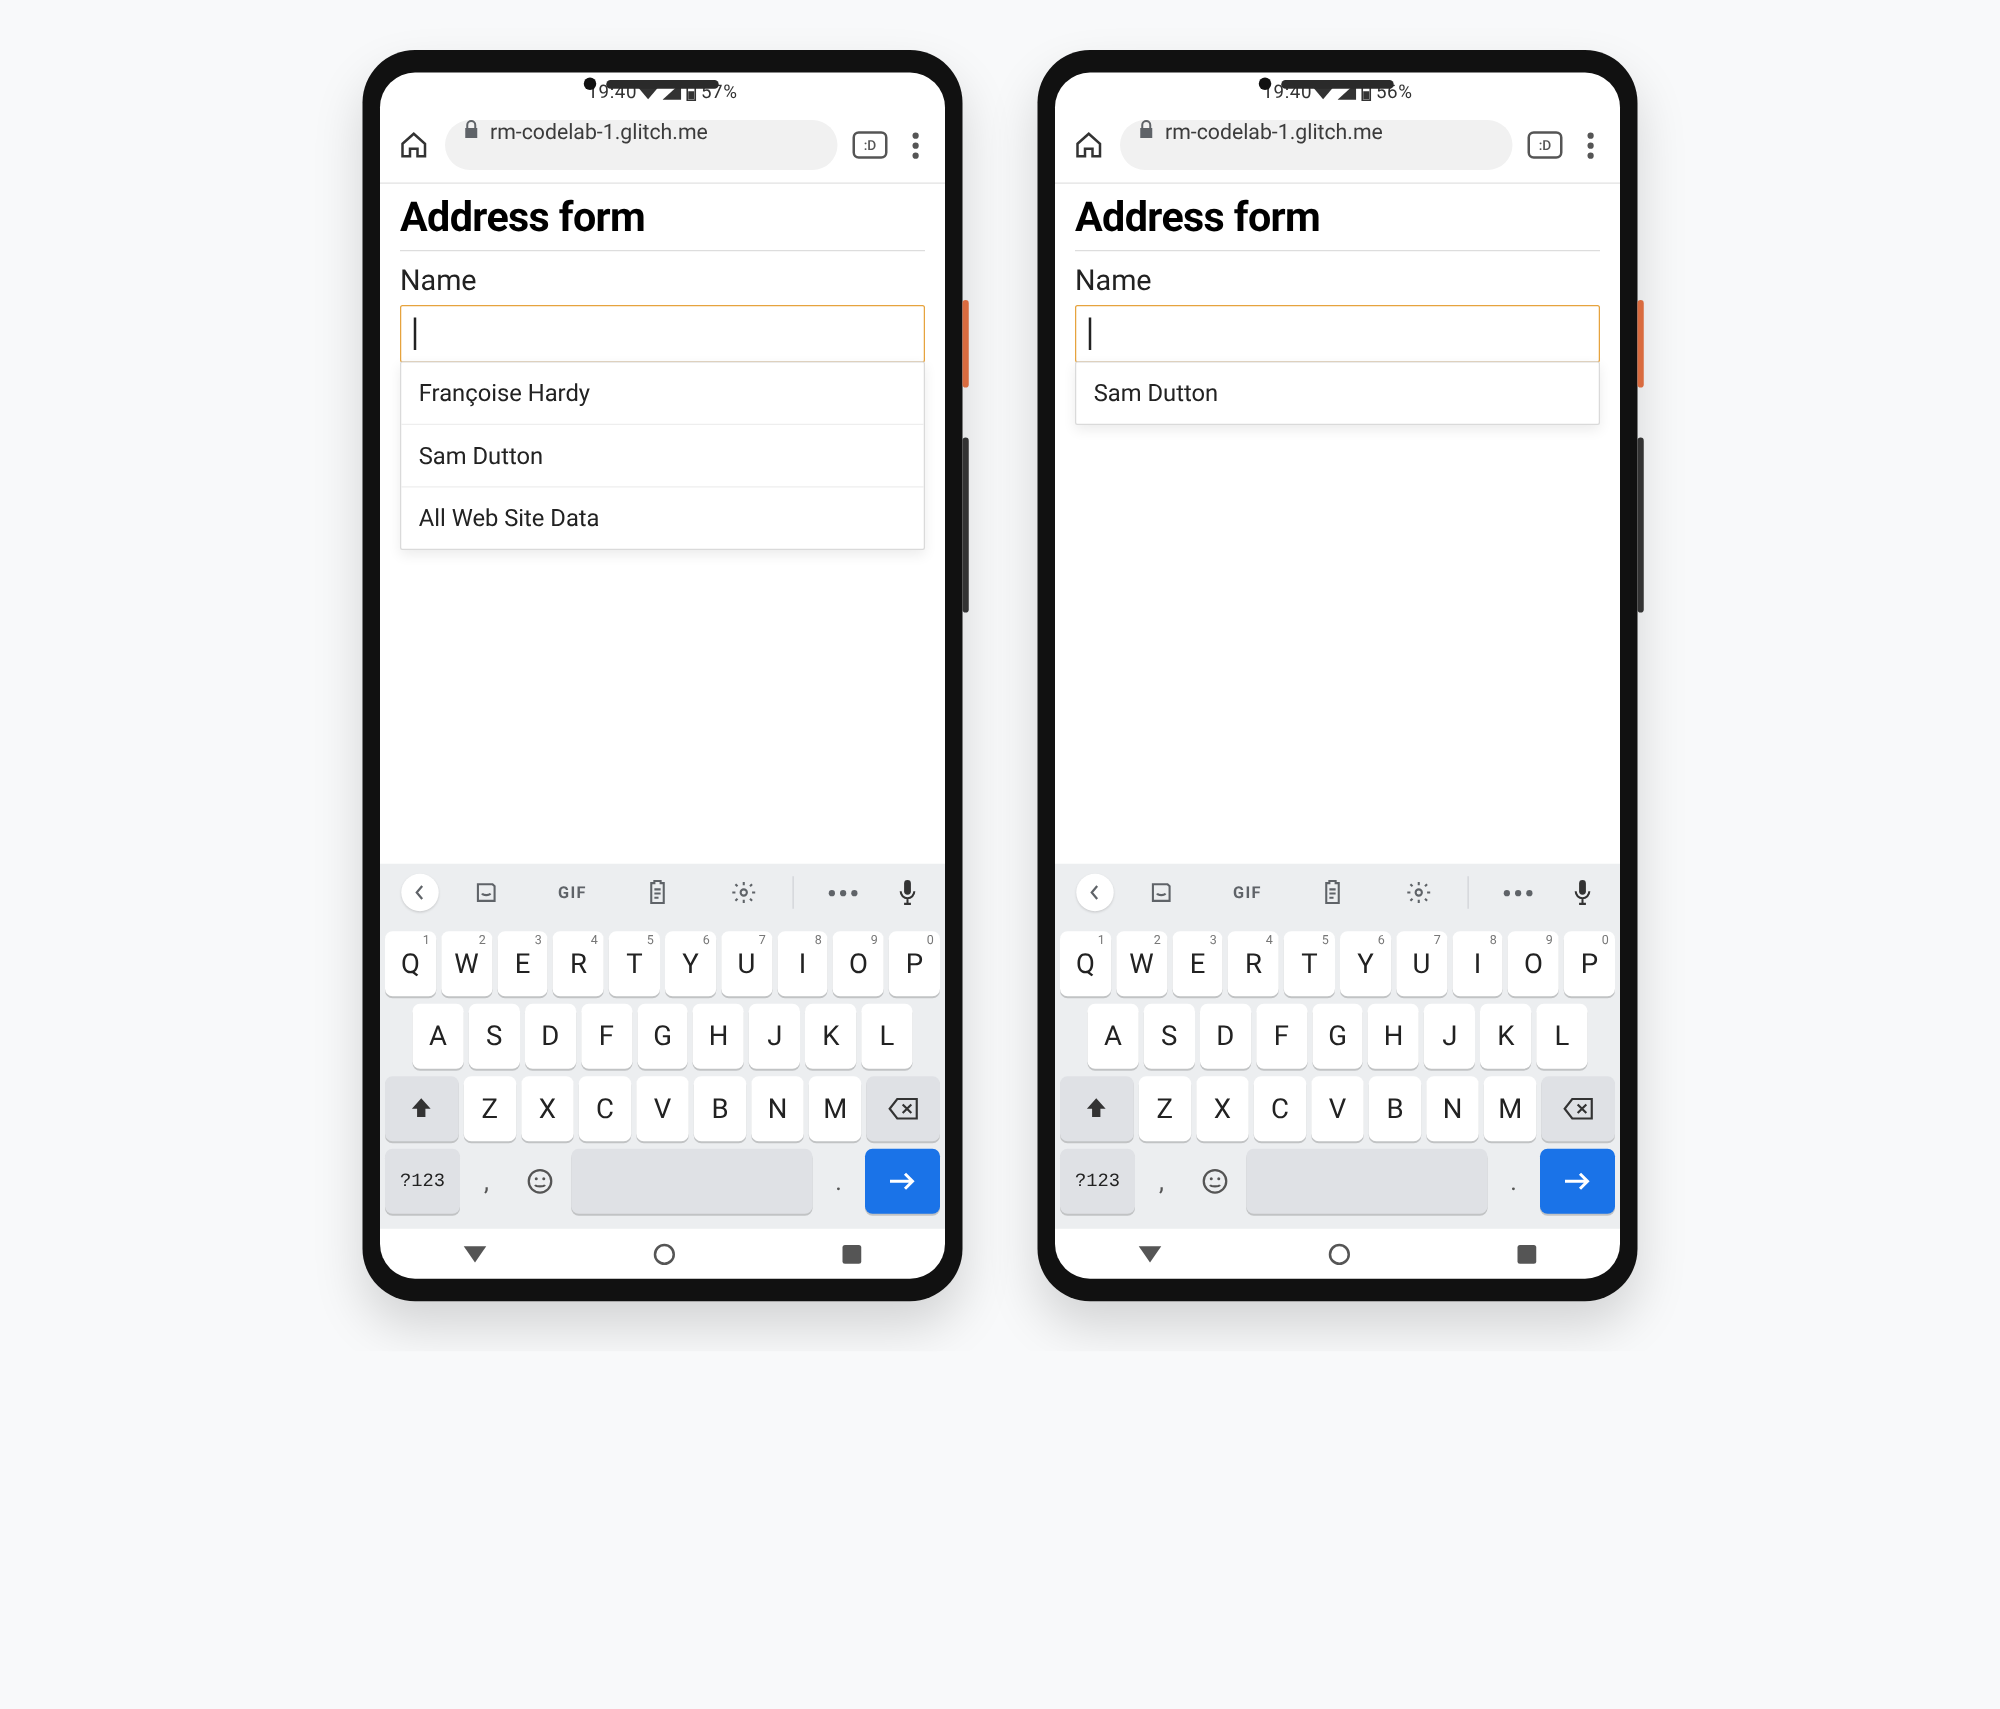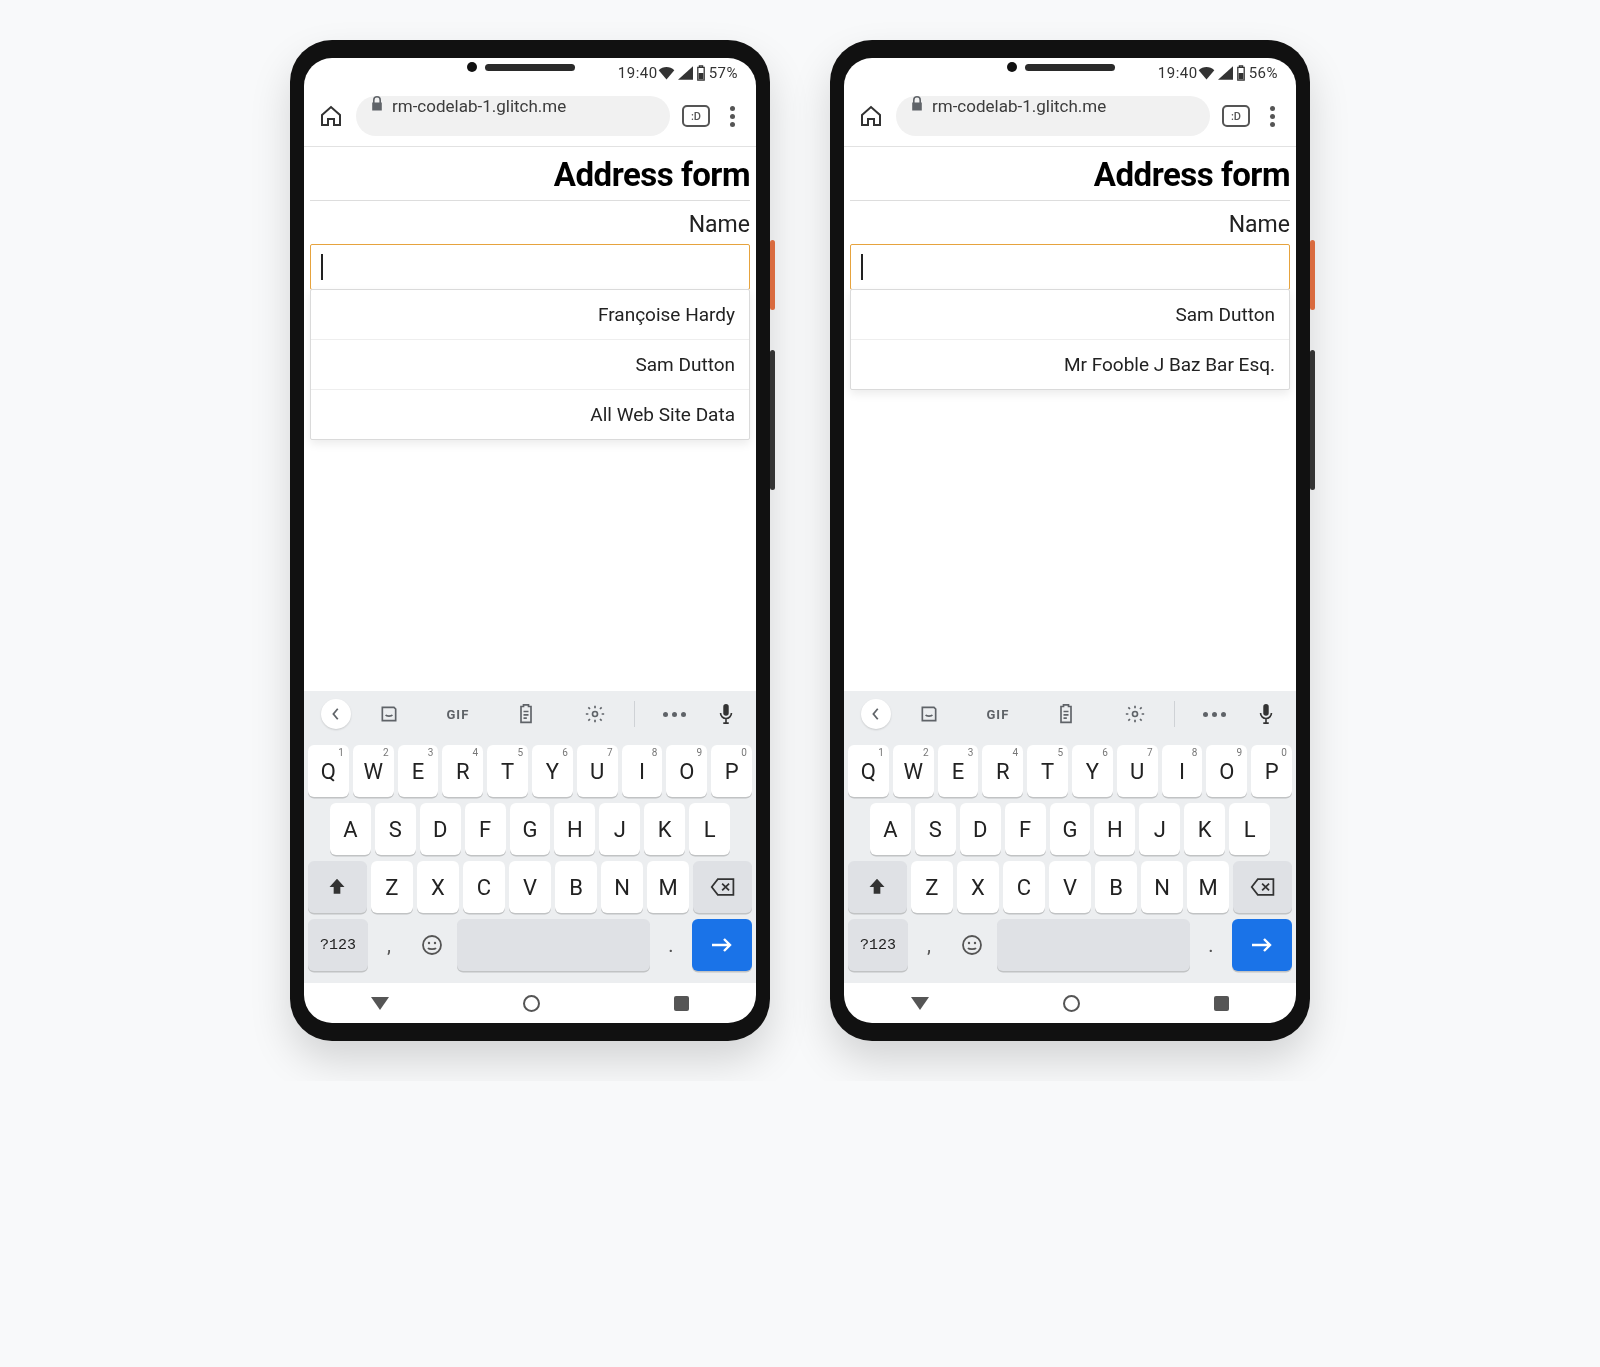--- a/index.html
+++ b/index.html
@@ -33,21 +33,21 @@
     border-radius: 28px;
     overflow: hidden;
     height: 965px;
     display: flex;
     flex-direction: column;
   }
   
   .status {
     height: 30px;
     display: flex;
-    justify-content: flex-end;
+    justify-content: center;
     align-items: center;
     padding: 0 18px;
     font-size: 15px;
     letter-spacing: .5px;
     color: #333;
     position: relative;
   }
   .status .camera {
     position: absolute;
     left: 50%; top: 6px;
@@ -98,21 +98,21 @@
     font-size: 11px; font-weight: 500; color:#555;
   }
   .kebab {
     width: 20px;
     display:flex;flex-direction:column;align-items:center;gap:3px;
   }
   .kebab span { width:5px;height:5px;background:#555;border-radius:50%; }
 
   .divider { height:1px; background:#e2e2e2; }
 
-  .content { padding: 8px 6px 0; flex:1; position:relative;text-align:right; }
+  .content { padding: 8px 16px 0; flex:1; position:relative; }
   h1 { font-size: 33px; font-weight: 700; margin-bottom: 6px; letter-spacing:-.5px; }
   .hline { height:1px; background:#ddd; margin-bottom: 10px; }
   .label { font-size: 23px; color:#222; margin-bottom: 6px; }
 
   .input {
     width: 100%;
     height: 46px;
     border: 1.5px solid #e6a33e;
     border-radius: 2px;
     padding: 0 10px;
@@ -447,21 +447,20 @@
     <div class="content">
       <h1>Address form</h1>
       <div class="hline"></div>
       <div class="label">Name</div>
       <div class="input">
         <span class="caret"></span>
         <span></span>
       </div>
       <div class="dropdown">
         <div class="item">Sam Dutton</div>
-        <div class="item">Mr Fooble J Baz Bar Esq.</div>
       </div>
     </div>
 
     <div class="kb">
       <div class="kb-toolbar">
         <div class="kb-tool" style="flex:0 0 36px">
           <div class="chev-circle">
               <svg width="10" height="14" viewBox="0 0 10 16">
                 <path fill="none" stroke="#5f6368" stroke-width="2" d="M7 2L2 8l5 6"></path>
               </svg>

